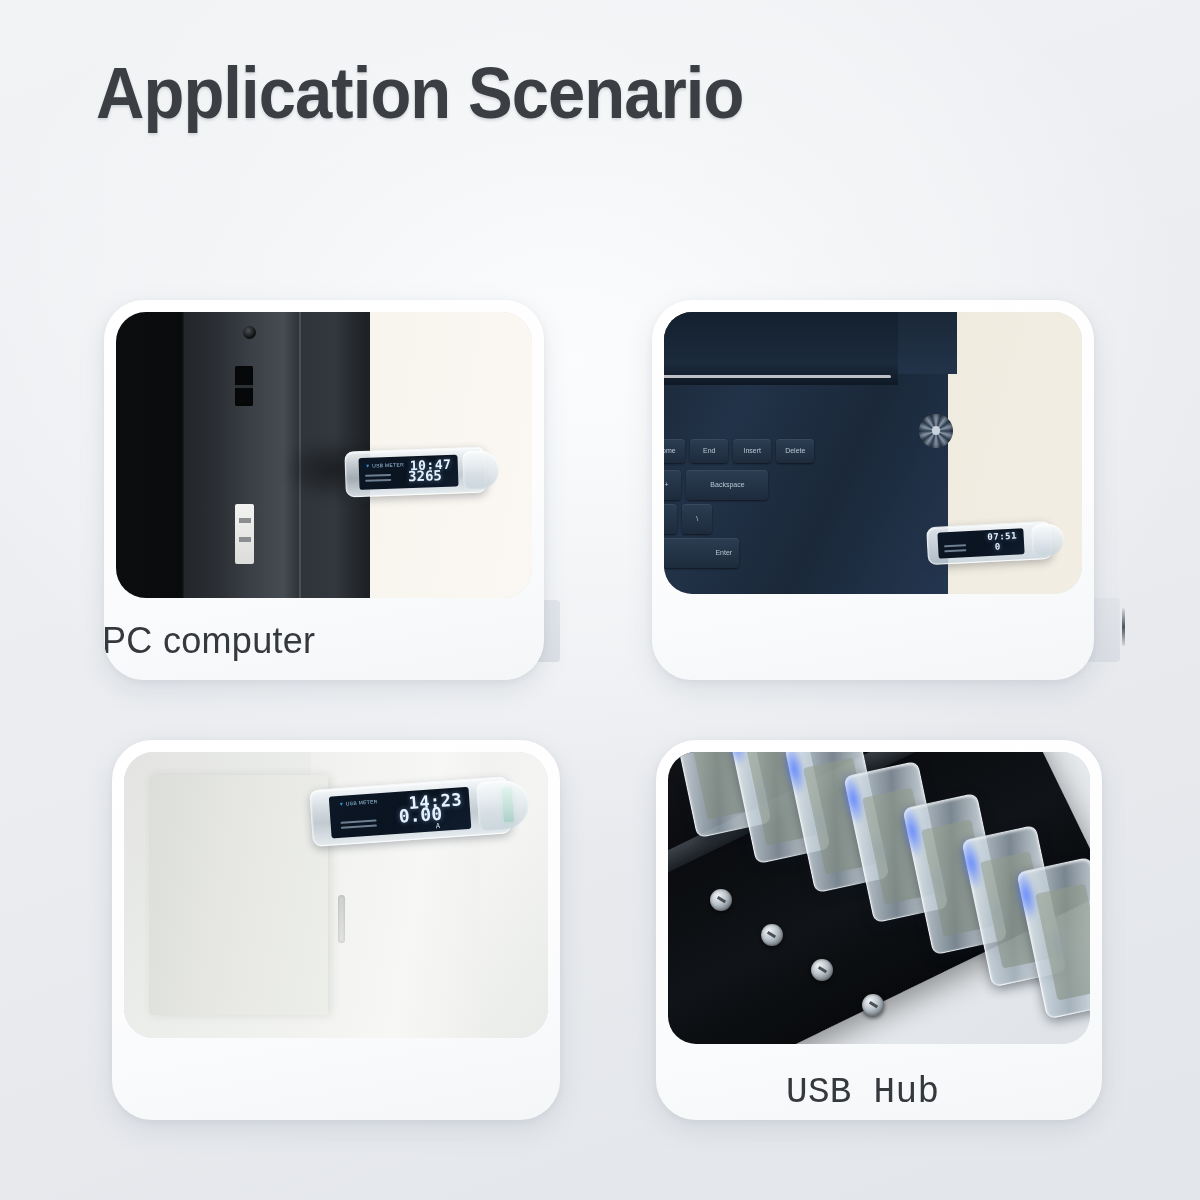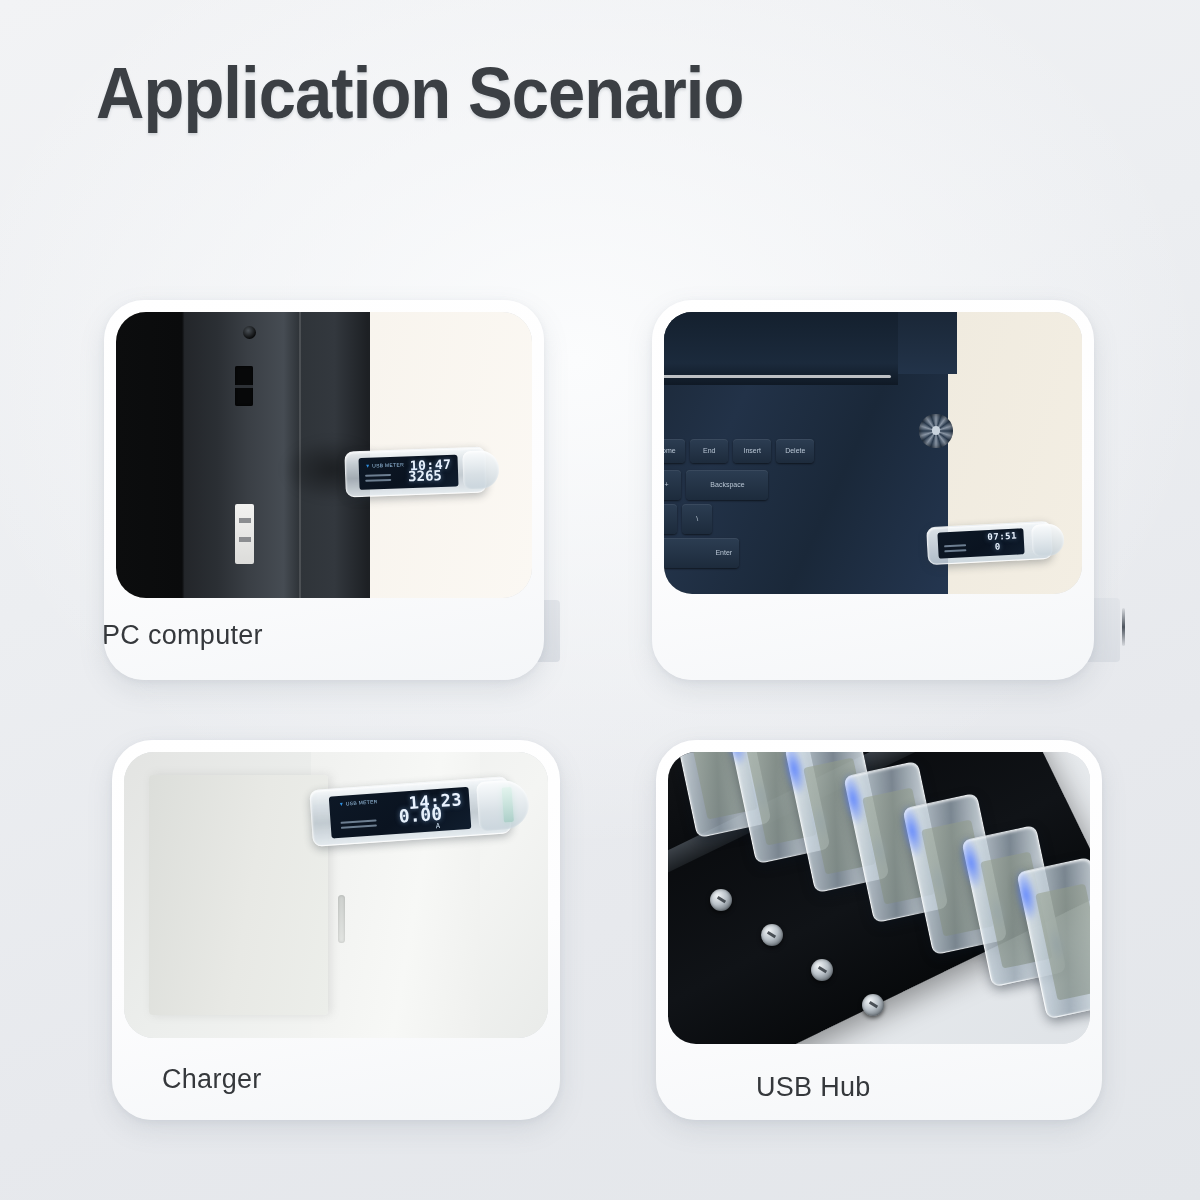--- a/index.html
+++ b/index.html
@@ -61,30 +61,30 @@
     height:286px;
     border-radius:30px;
     overflow:hidden;
     background:#d9dce0;
   }
   .card.c2 .photo { height:282px; border-radius:28px; }
   .card.c3 .photo { height:286px; }
   .card.c4 .photo { height:292px; border-radius:28px; }
 
   .card-label {
-    font-size:27px;
+    font-size:36px;
     color:#35383c;
     letter-spacing:0.3px;
     white-space:nowrap;
     padding-top:22px;
   }
   .card.c1 .card-label { padding-left:-2px; margin-left:-14px; }
   .card.c2 .card-label { margin-left:-14px; }
   .card.c3 .card-label { margin-left:38px; padding-top:26px; }
-  .card.c4 .card-label { margin-left:88px; padding-top:28px; }
+  .card.c4 .card-label { margin-left:118px; padding-top:28px;font-family:Liberation Mono, monospace; }
 
   
   .pc-bg {
     position:absolute; inset:0;
     background:linear-gradient(100deg,#efe9df 0%, #f7f3ec 40%, #fbf8f3 100%);
   }
   .pc-tower {
     position:absolute; left:0; top:0; bottom:0; width:61%;
     background:
       linear-gradient(90deg,
@@ -497,21 +497,20 @@
               <i></i>
               <i></i>
             </div>
           <div class="scr-val">0.00</div>
           <div class="scr-unit">A</div>
         </div>
         <div class="led"></div>
         <div class="cap"></div>
       </div>
     </div>
-    <div class="card-label">Charger</div>
   </div>
 
   <div class="card c4">
     <div class="photo">
       <div class="hub-bg"></div>
       <div class="hub-body"></div>
       <div class="hub-edge"></div>
 
       <div class="hub-screw s1"></div>
       <div class="hub-screw s2"></div>

